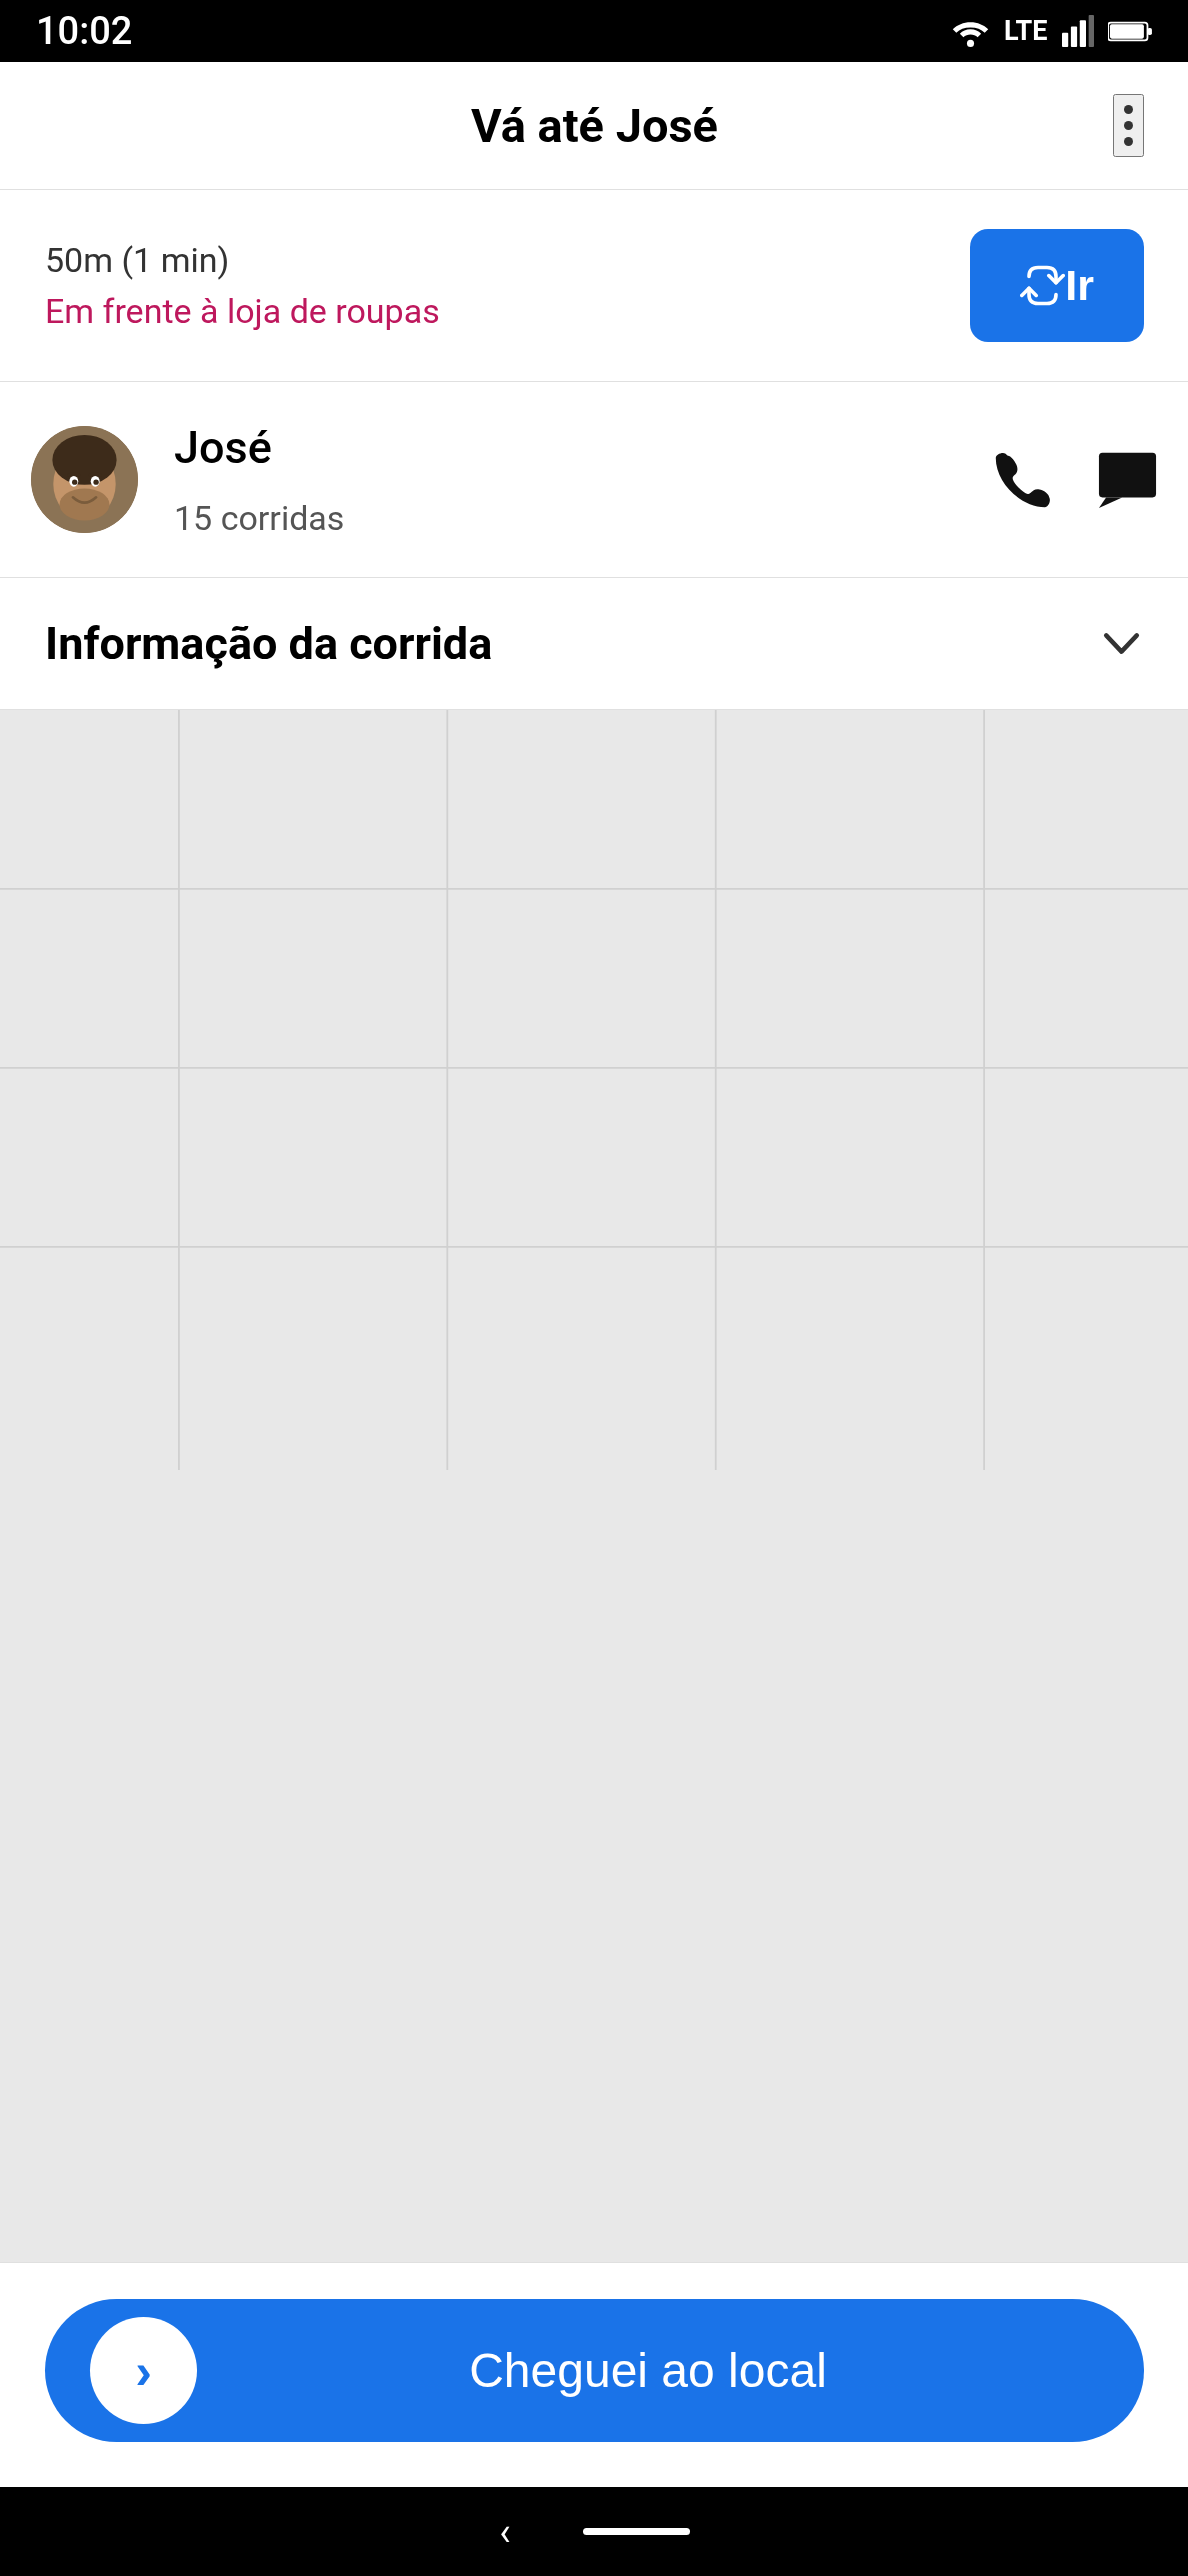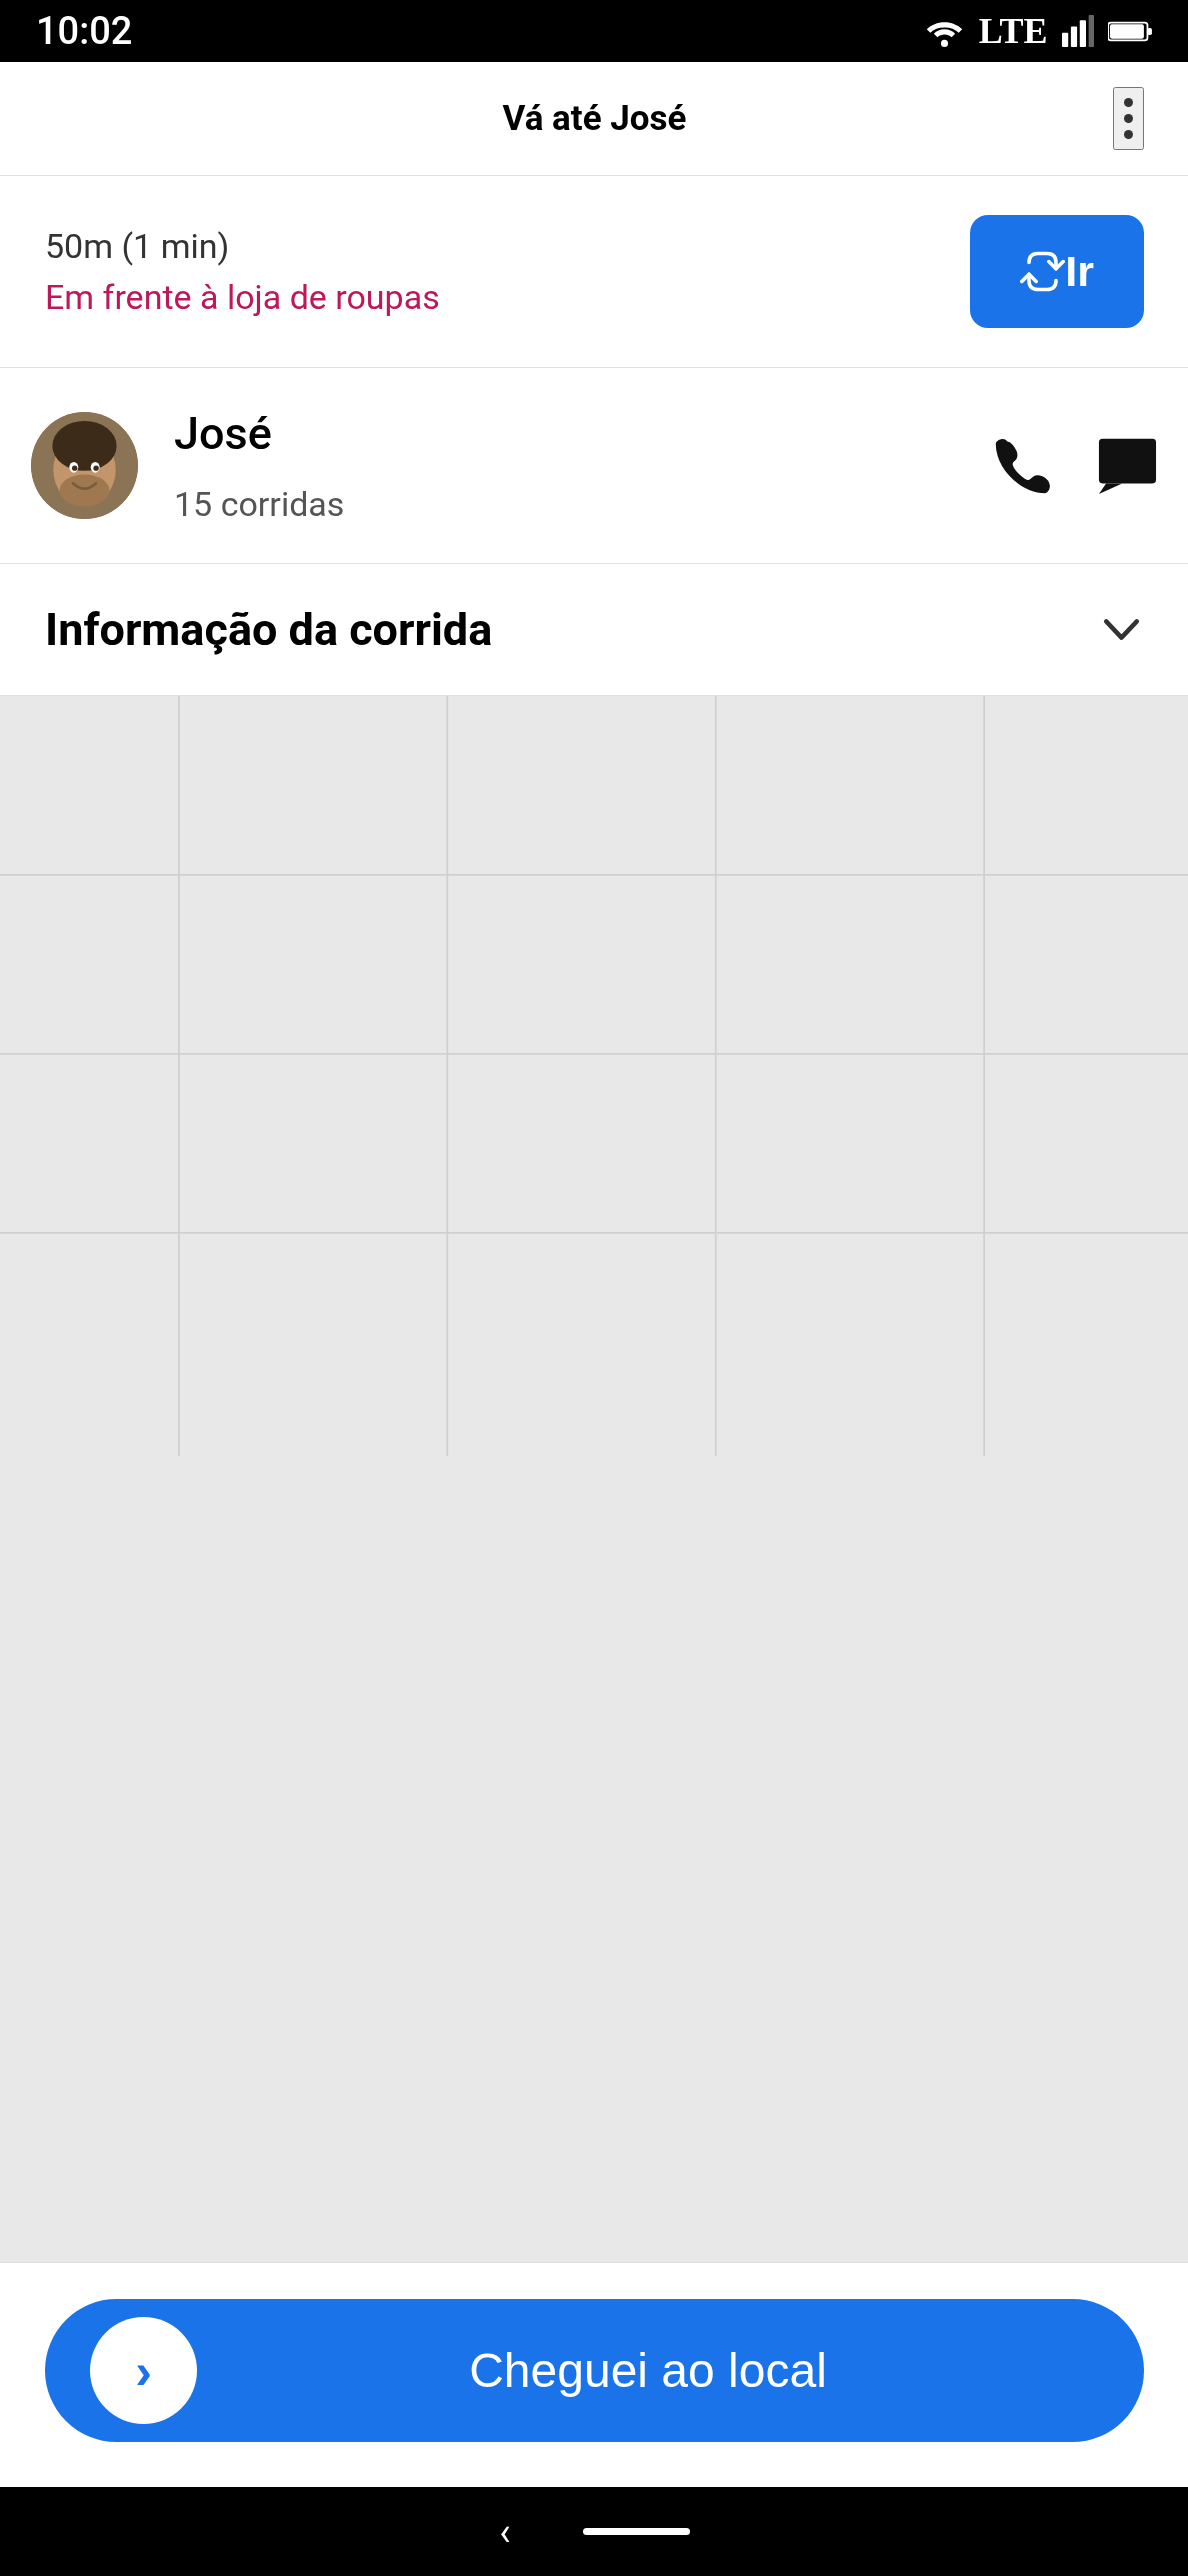--- a/index.html
+++ b/index.html
@@ -54,21 +54,21 @@
     .app-header {
       display: flex;
       align-items: center;
       justify-content: center;
       padding: 36px 45px;
       position: relative;
       border-bottom: 0.9px solid #e0e0e0;
     }
 
     .app-title {
-      font-size: 35px;
+      font-size: 47px;
       font-weight: 700;
       color: #000;
       text-align: left;
     }
 
     .menu-dots {
       position: absolute;
       right: 45px;
       display: flex;
       flex-direction: column;
@@ -300,21 +300,21 @@
 <div class="status-bar">
   <span class="status-time">10:02</span>
   <div class="status-icons">
 
     <svg width="39" height="32" viewBox="0 0 44 36" fill="white">
       <path d="M22 8C14 8 7 11 2 16l4 4c4-4 9-6 16-6s12 2 16 6l4-4C37 11 30 8 22 8z"></path>
       <path d="M22 16c-5 0-9 2-12 5l4 4c2-2 5-3 8-3s6 1 8 3l4-4C31 18 27 16 22 16z"></path>
       <circle cx="22" cy="32" r="4"></circle>
     </svg>
 
-    <span style="font-size:36px;font-weight:700;color:#fff;font-family:Liberation Serif, serif;">LTE</span>
+    <span style="font-size:27px;font-weight:700;color:#fff;">LTE</span>
 
     <svg width="32" height="32" viewBox="0 0 36 36" fill="white">
       <rect x="0" y="20" width="7" height="16" rx="1"></rect>
       <rect x="10" y="13" width="7" height="23" rx="1"></rect>
       <rect x="20" y="6" width="7" height="30" rx="1"></rect>
       <rect x="30" y="0" width="6" height="36" rx="1" opacity="0.4"></rect>
     </svg>
 
     <svg width="45" height="25" viewBox="0 0 50 28" fill="white">
       <rect x="0" y="4" width="44" height="20" rx="3" stroke="white" stroke-width="2" fill="none"></rect>

